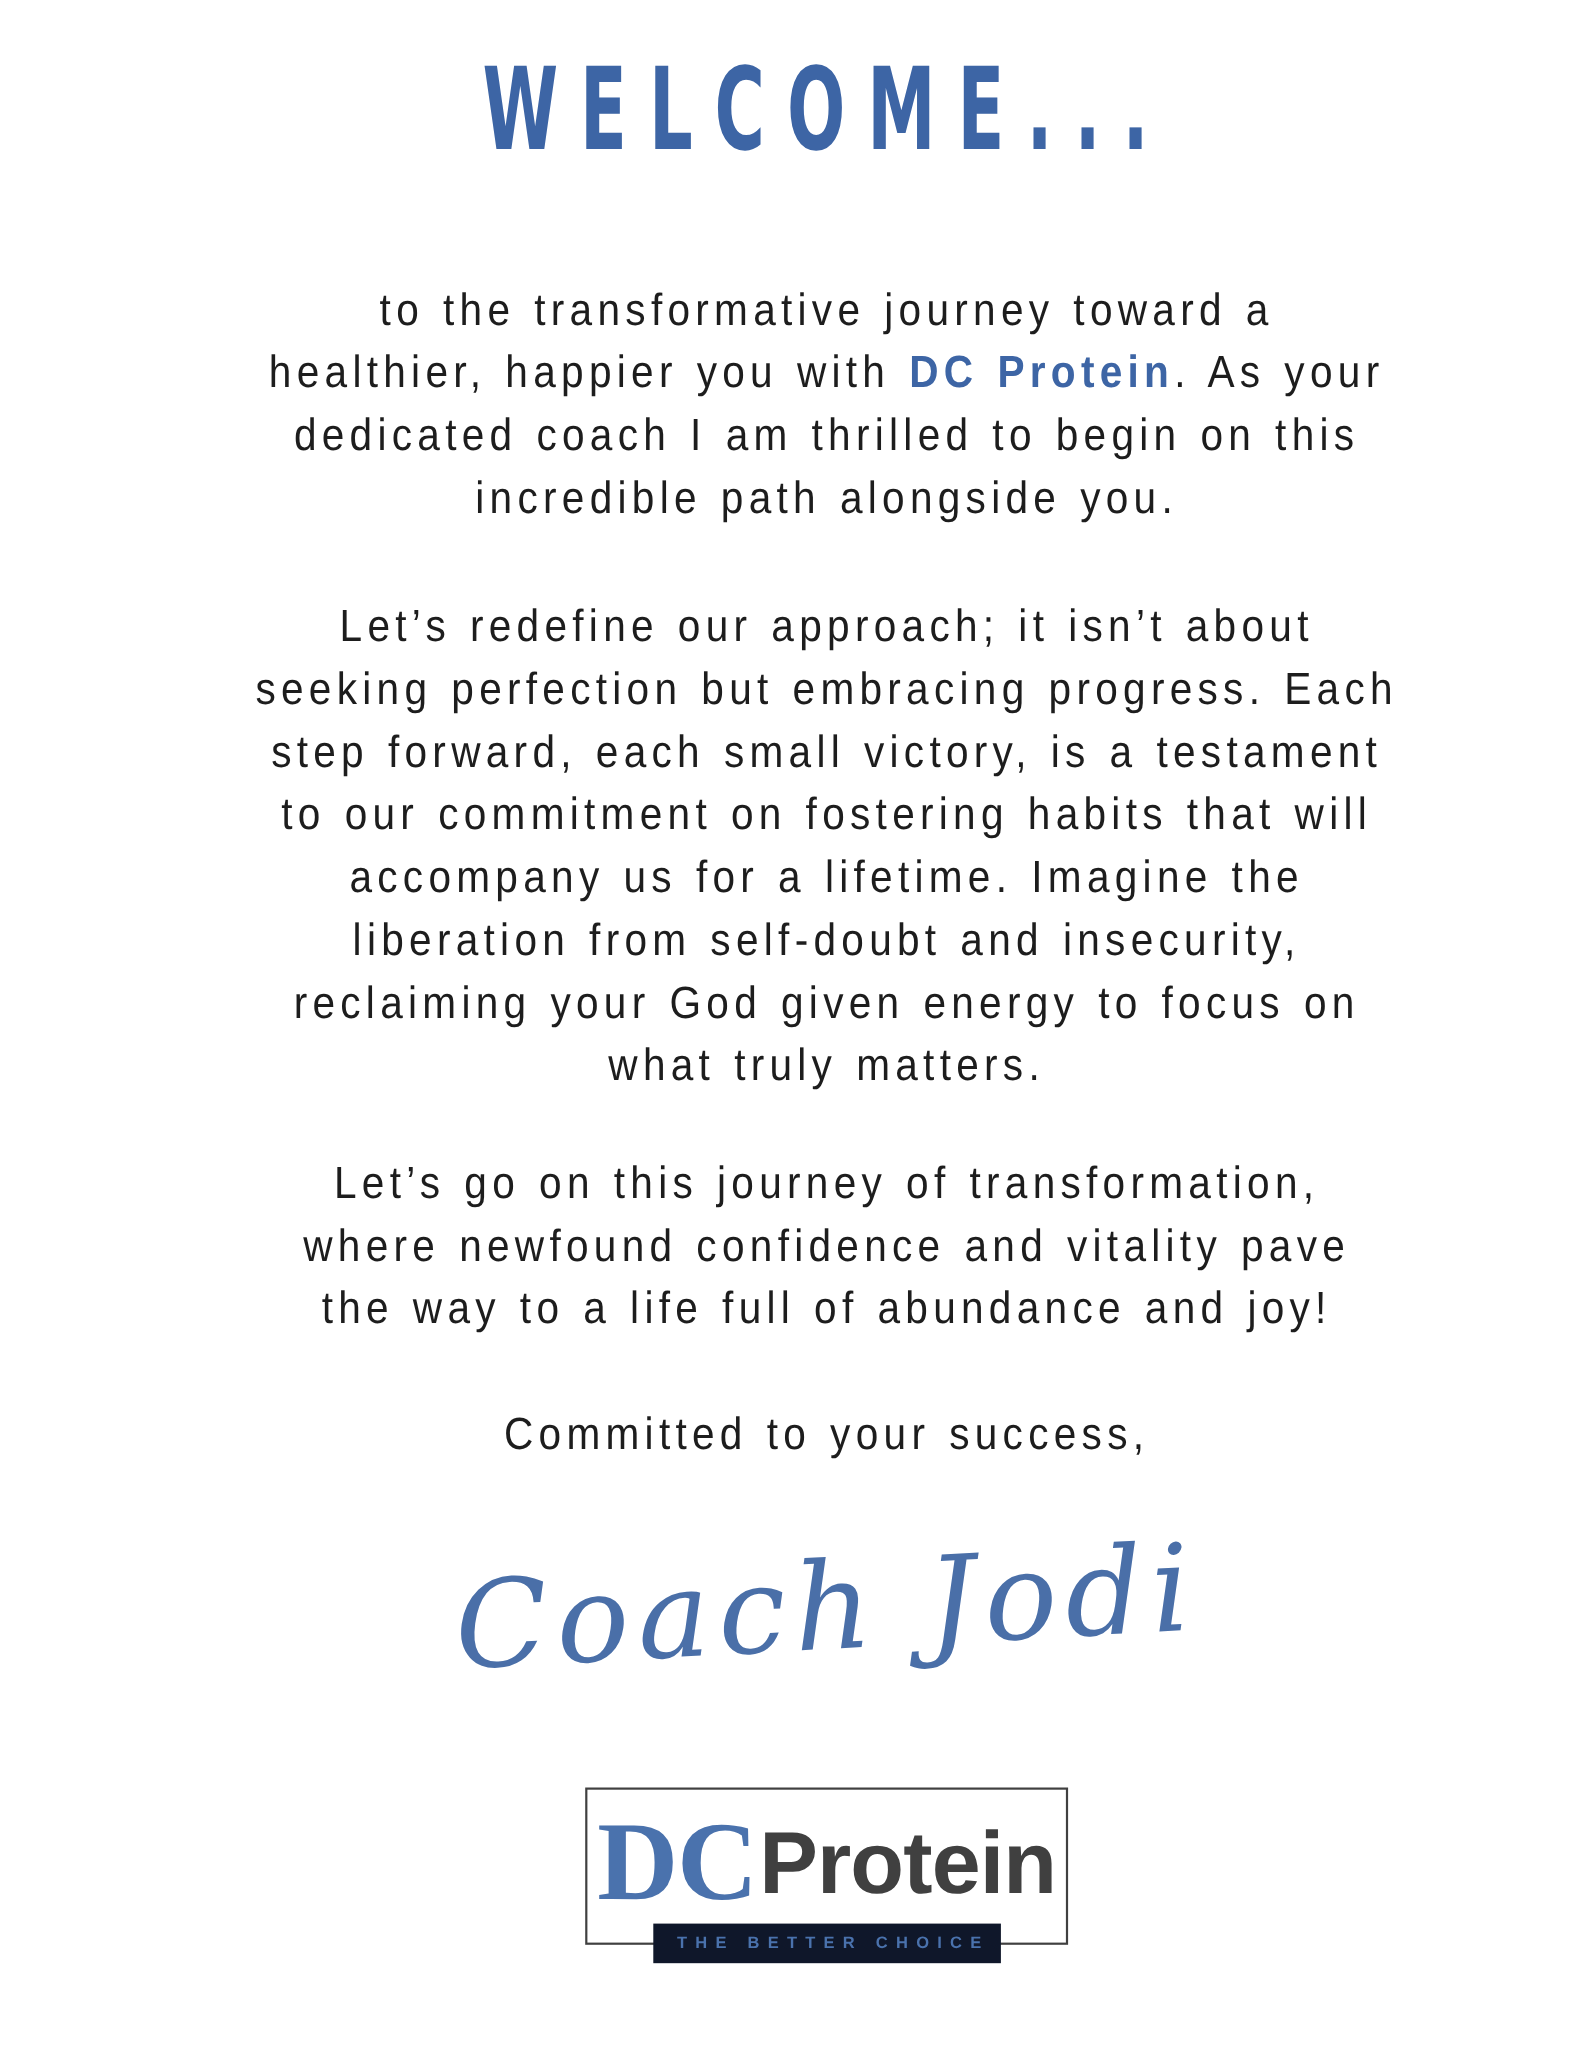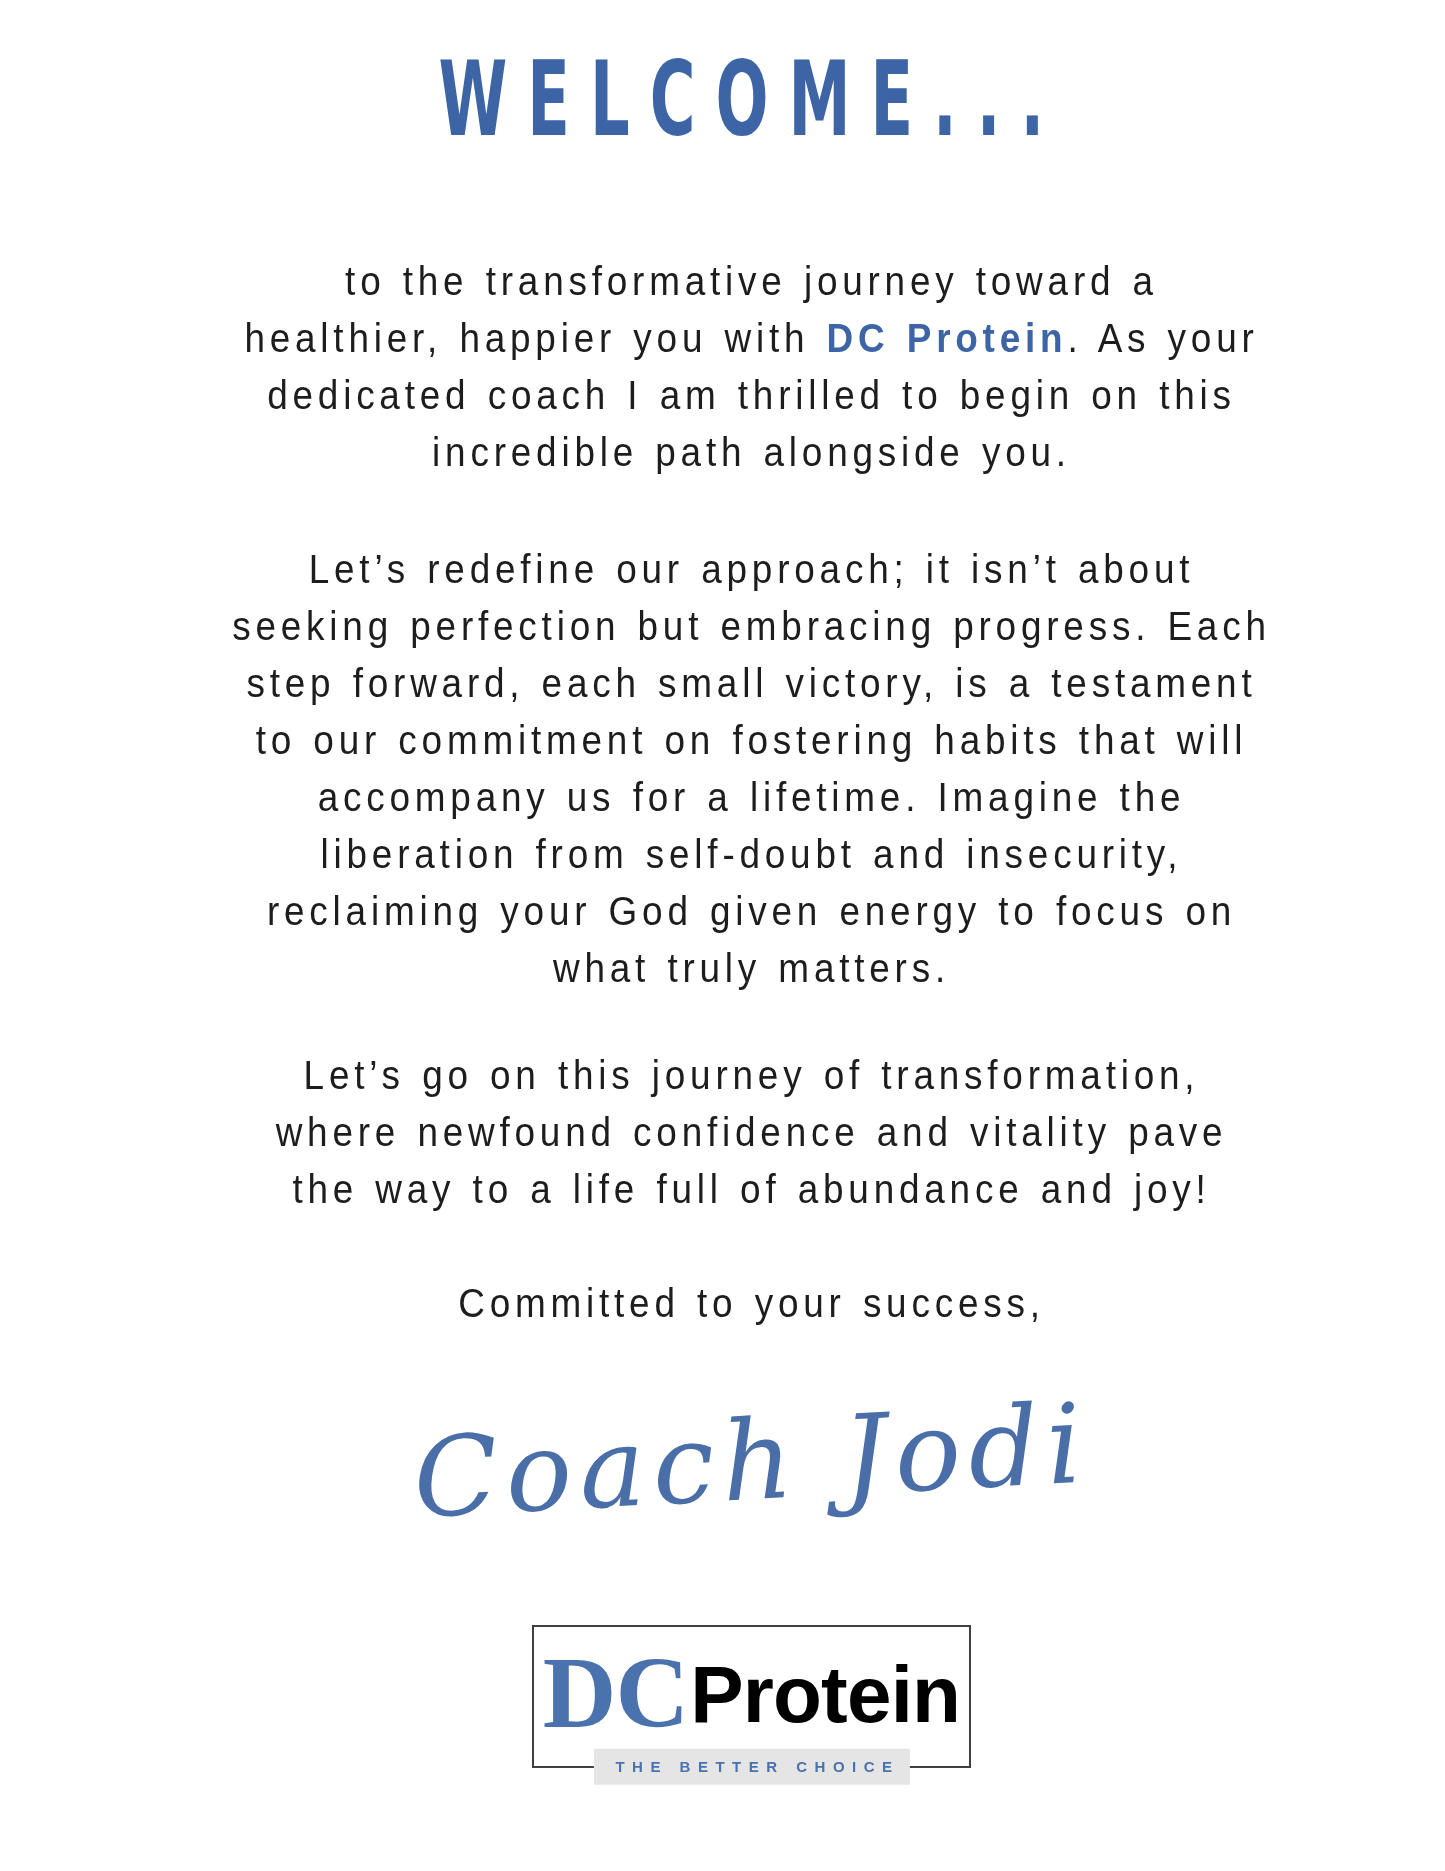--- a/index.html
+++ b/index.html
@@ -87,32 +87,32 @@
     font-size: 102px;
     line-height: 1;
     color: #4a72ad;
     letter-spacing: -0.01em;
   }
   .logo-protein {
     font-family: "Liberation Sans", sans-serif;
     font-weight: 700;
     font-size: 80px;
     line-height: 1;
-    color: #000000;
+    color: #404040;
     margin-left: 2px;
     position: relative;
     top: -5px;
     letter-spacing: -0.01em;
   }
   .tagline {
     position: absolute;
     left: 50%;
     bottom: 0;
     transform: translate(-50%, 52%);
-    background: #e5e5e5;
+    background: #0f172a;
     color: #4a72ad;
     font-size: 15px;
     font-weight: 700;
     letter-spacing: 0.5em;
     padding: 9px 10px 10px 22px;
     white-space: nowrap;
   }
 </style>
 </head>
 <body>

